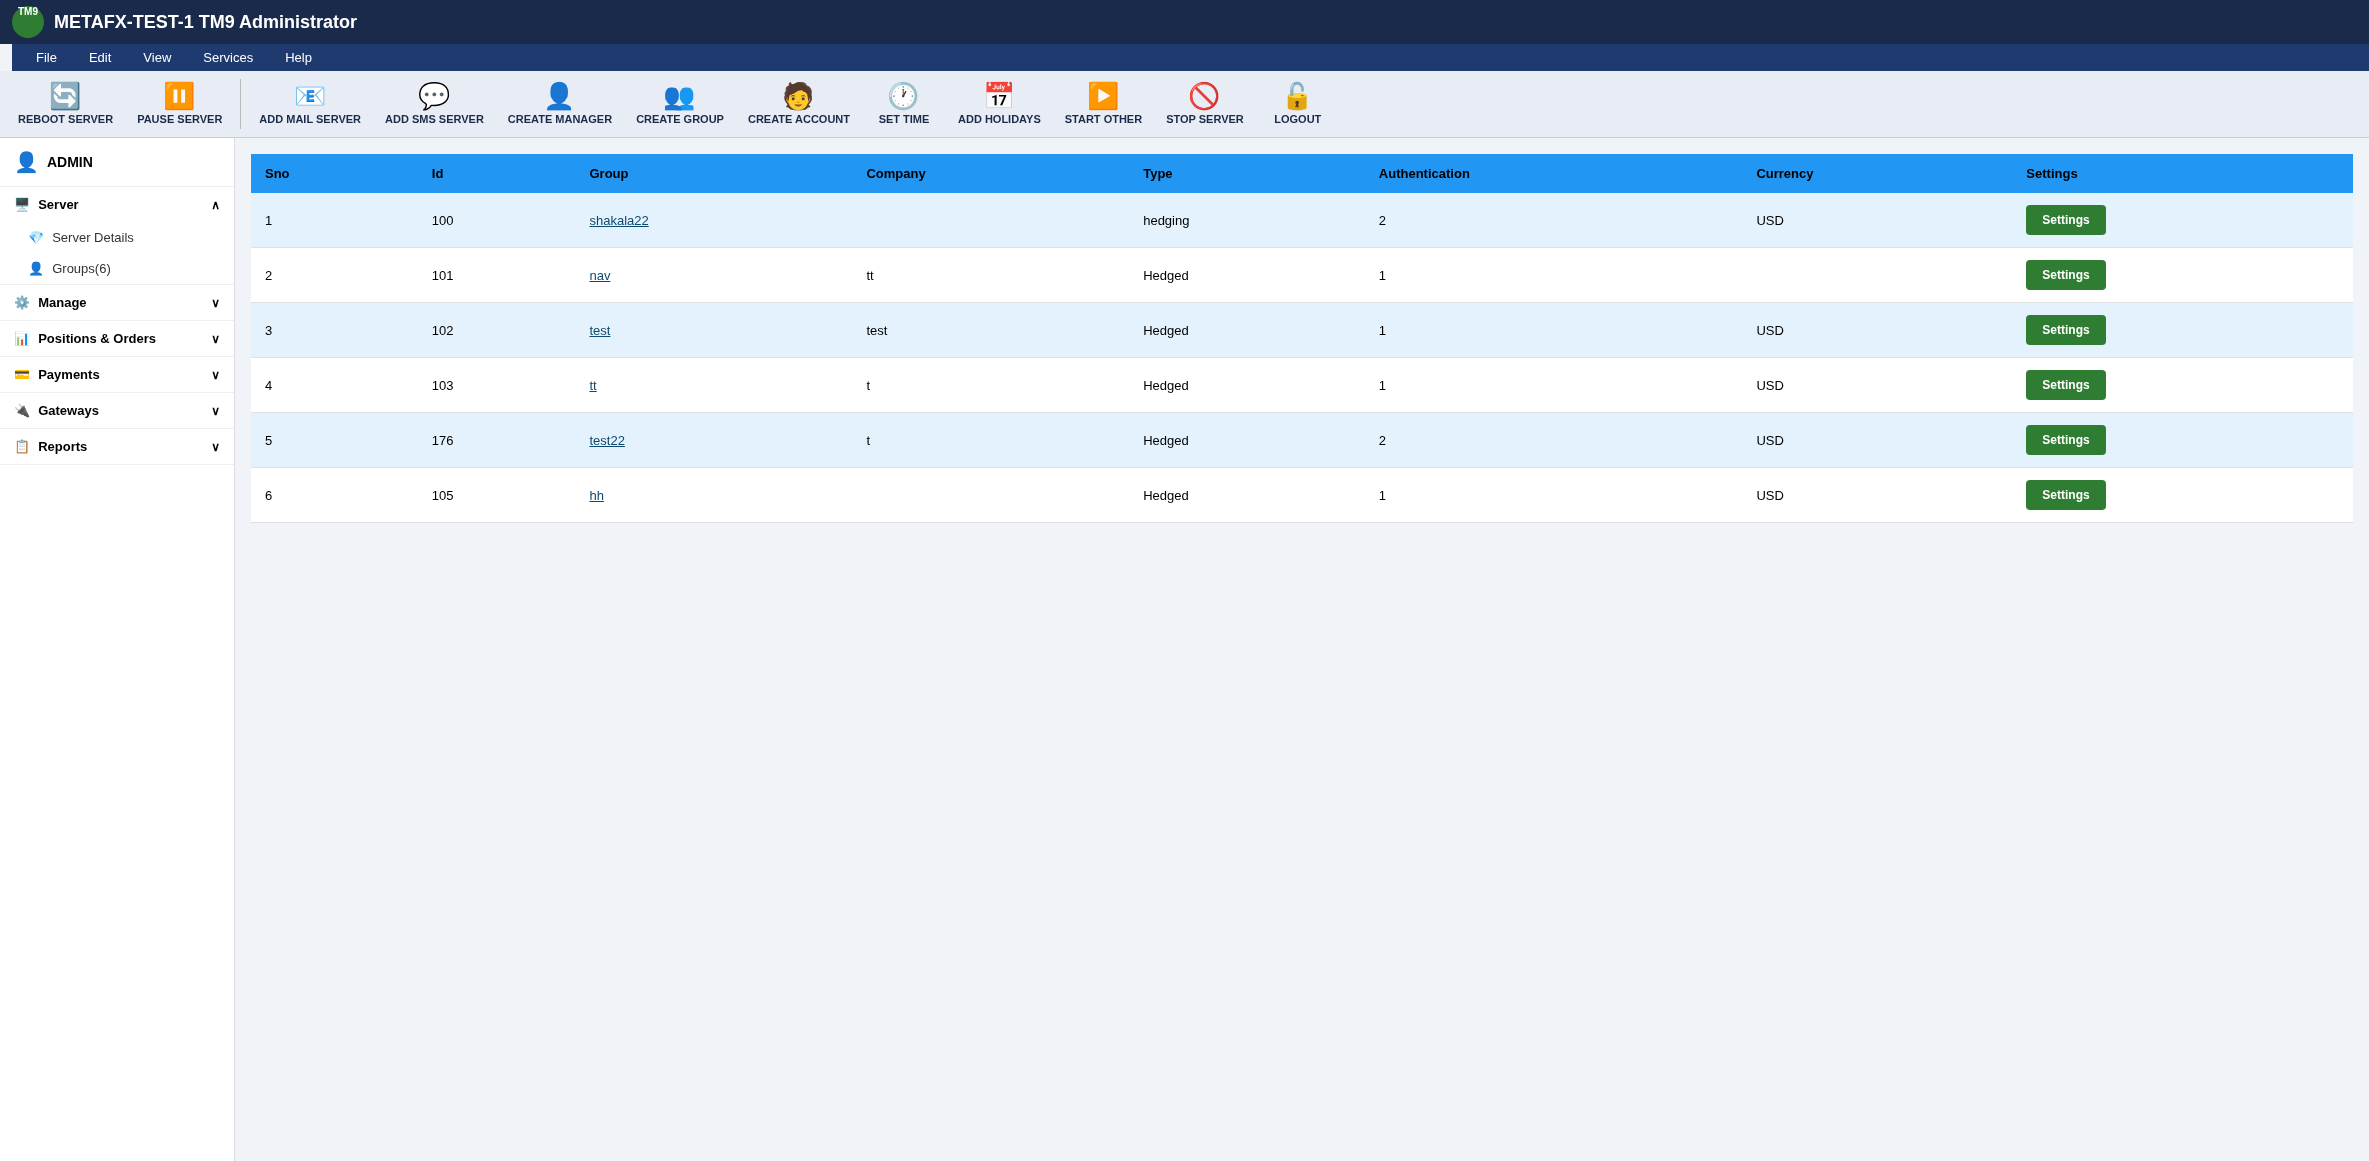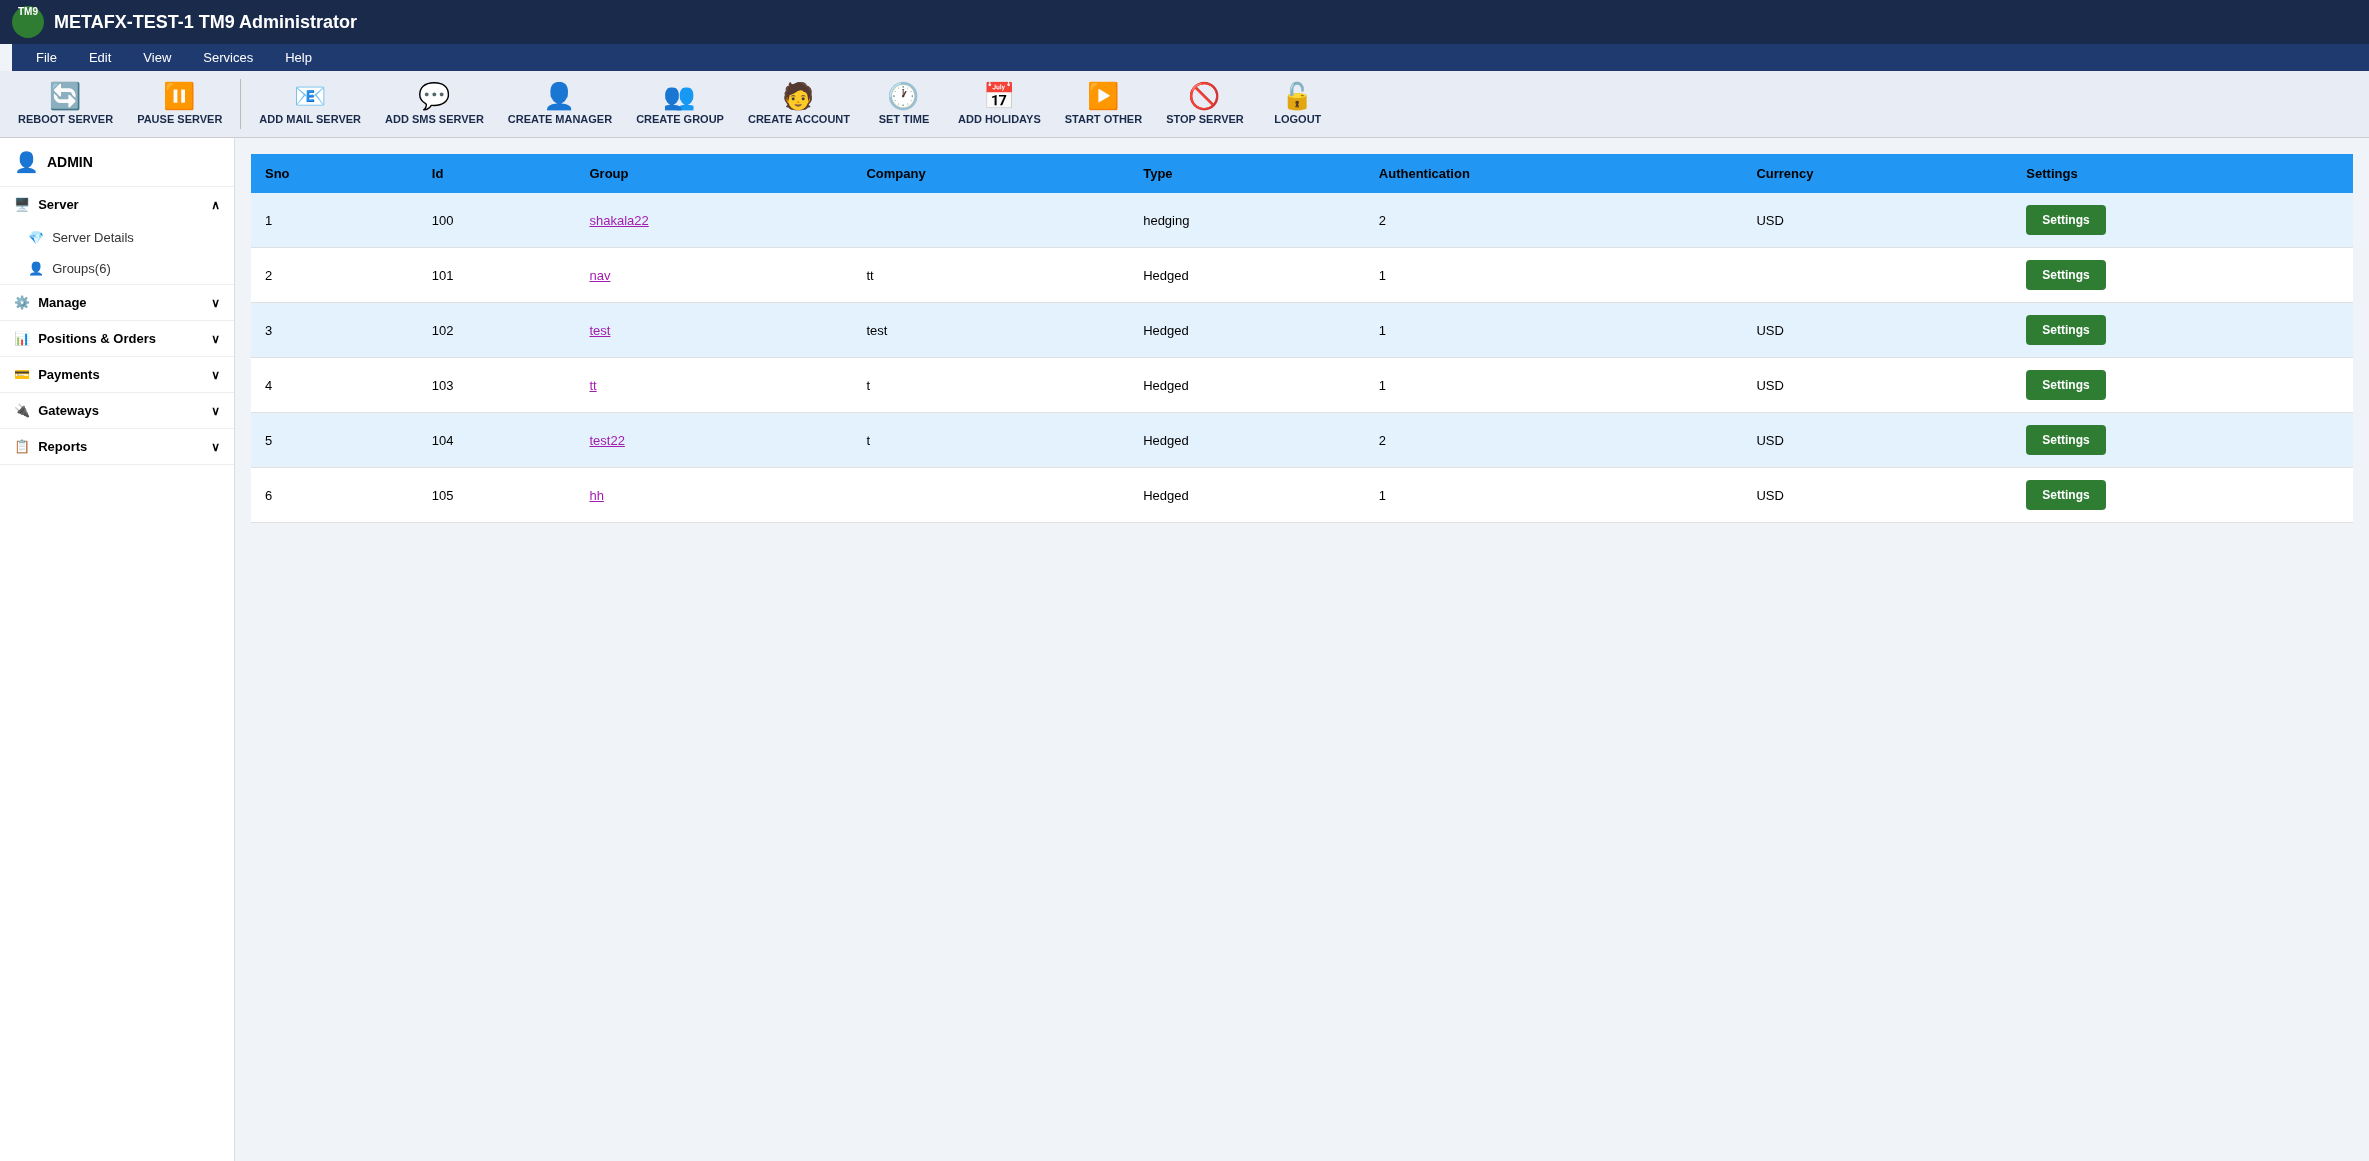--- a/index.html
+++ b/index.html
@@ -142,21 +142,21 @@
       font-weight: bold;
     }
     .data-table tbody tr:nth-child(odd) { background: #e3f2fd; }
     .data-table tbody tr:nth-child(even) { background: white; }
     .data-table tbody td {
       padding: 12px 14px;
       border-bottom: 1px solid #e0e0e0;
       font-size: 13px;
     }
     .group-link {
-      color: #a21caf;
+      color: #0c4a6e;
       text-decoration: underline;
       cursor: pointer;
     }
     .settings-btn {
       background: #2e7d32;
       color: white;
       border: none;
       padding: 8px 16px;
       border-radius: 4px;
       cursor: pointer;
@@ -367,21 +367,21 @@
             <td>103</td>
             <td><a class="group-link">tt</a></td>
             <td>t</td>
             <td>Hedged</td>
             <td>1</td>
             <td>USD</td>
             <td><button class="settings-btn">Settings</button></td>
           </tr>
           <tr>
             <td>5</td>
-            <td>104</td>
+            <td>176</td>
             <td><a class="group-link">test22</a></td>
             <td>t</td>
             <td>Hedged</td>
             <td>2</td>
             <td>USD</td>
             <td><button class="settings-btn">Settings</button></td>
           </tr>
           <tr>
             <td>6</td>
             <td>105</td>

